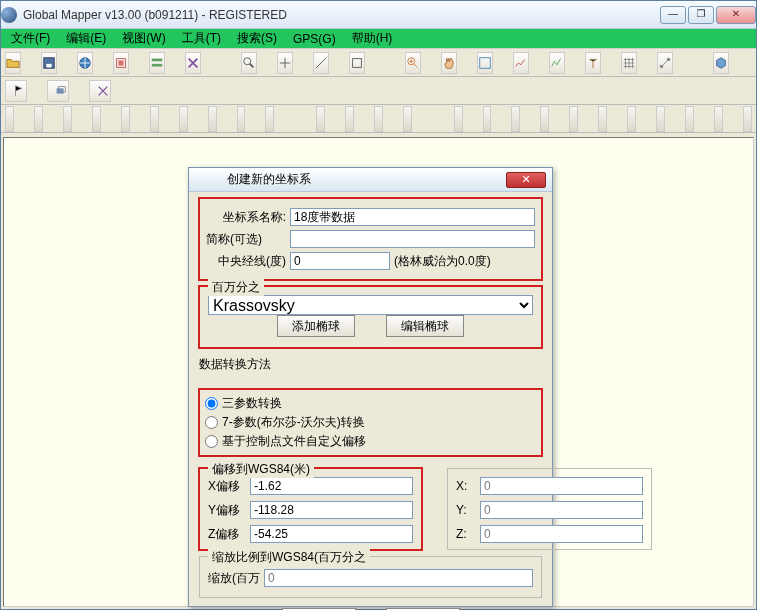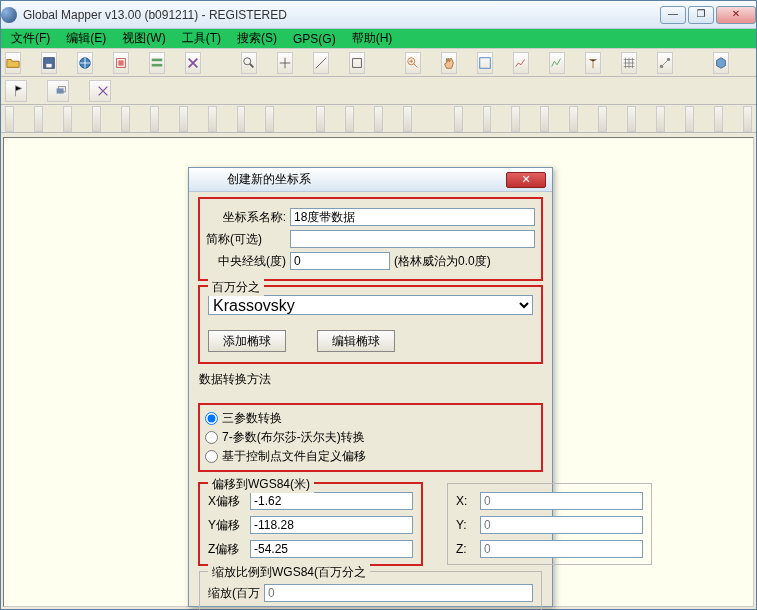--- a/index.html
+++ b/index.html
@@ -251,21 +251,21 @@
         <div class="row">
           <label style="width:80px;text-align:right">中央经线(度)</label>
           <input class="txt" style="width: 100px;" type="text" value="0">
           <label>(格林威治为0.0度)</label>
         </div>
       </div>
 
       <div class="grp hl-red">
         <div class="grp-title">百万分之</div>
         <select class="sel"><option>Krassovsky</option></select>
-        <div class="row" style="justify-content:flex-start;gap:31px;margin-top:15px">
+        <div class="row" style="justify-content:center;gap:31px;margin-top:0">
           <button class="btn">添加椭球</button>
           <button class="btn">编辑椭球</button>
         </div>
       </div>
 
       <div style="margin-top:8px;font-size:12px">数据转换方法</div>
       <div class="hl-red" style="padding:4px 6px;margin-top:16px">
         <div class="radio-row">
             <input type="radio" name="dm" checked="" style="">
             <label>三参数转换</label>

